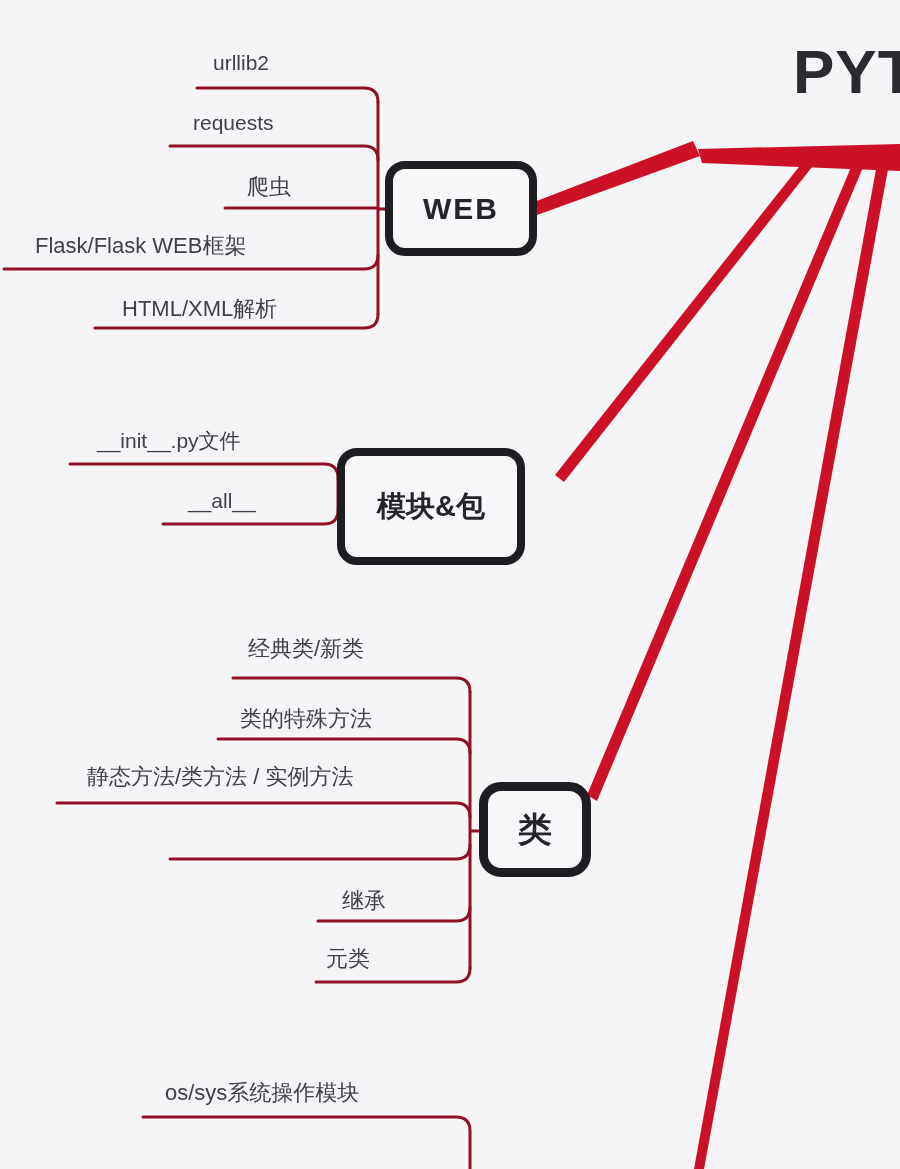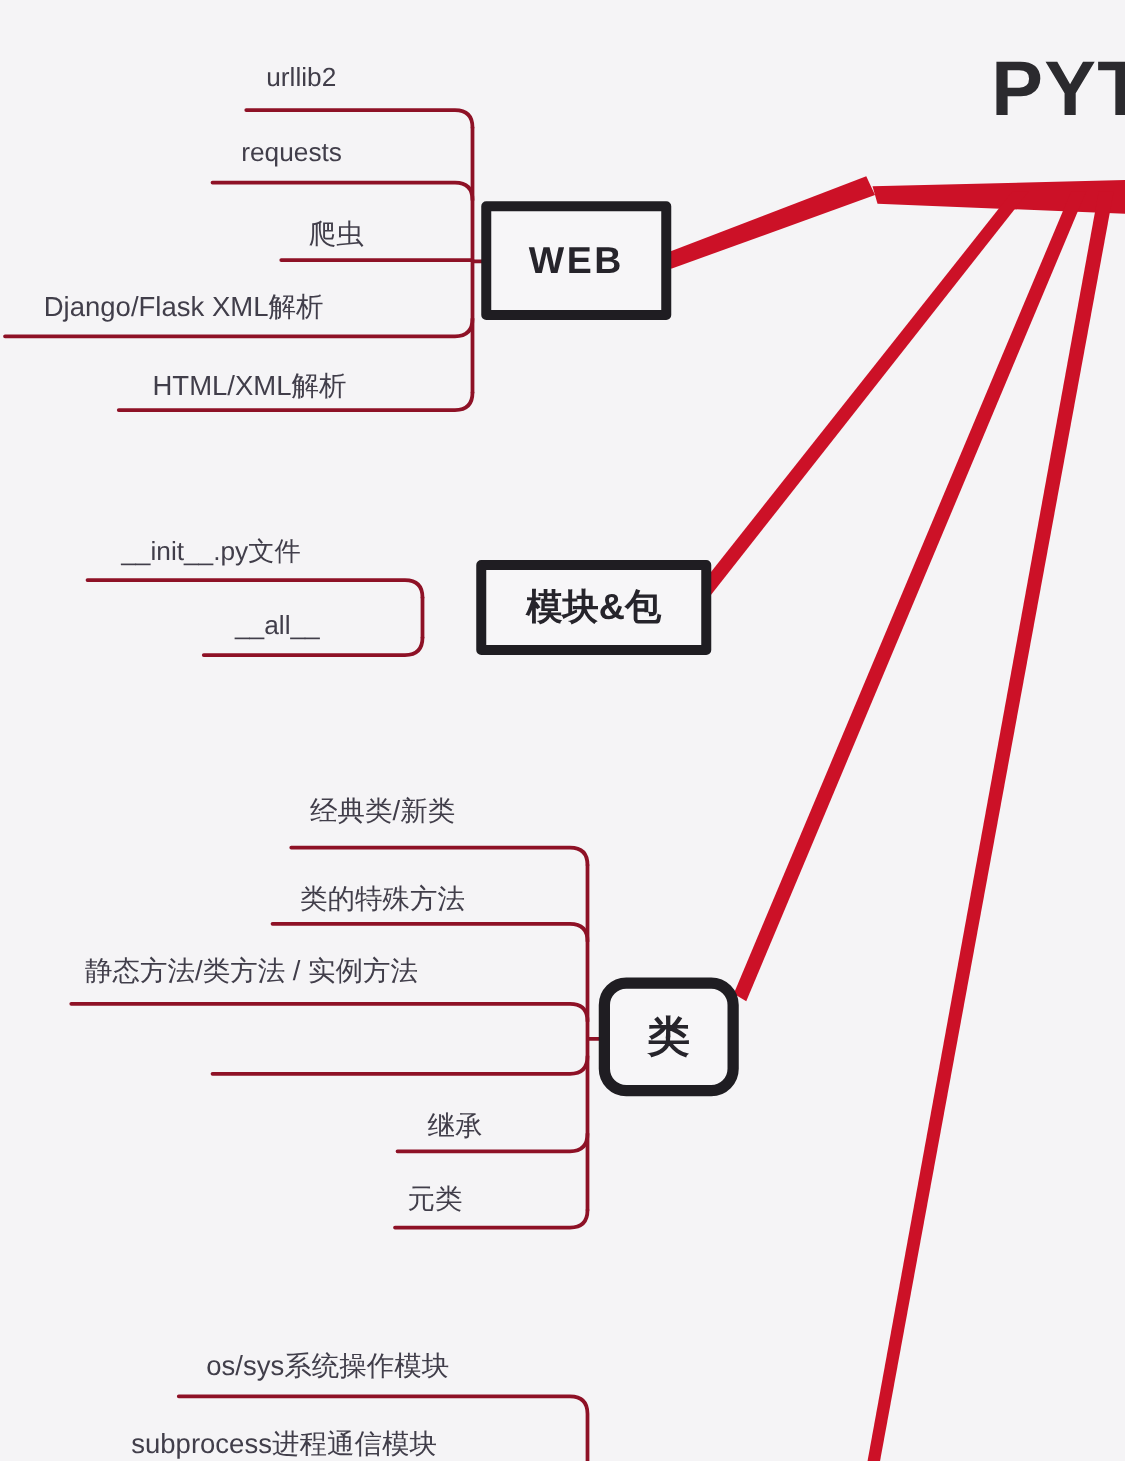--- a/index.html
+++ b/index.html
@@ -9,27 +9,27 @@
     background:#f5f4f6;
   }
   svg.wires{position:absolute;left:0;top:0;width:900px;height:1169px;}
   .root-title{
     position:absolute;left:793px;top:36px;
     font-size:62px;font-weight:800;color:#2b2a2e;letter-spacing:1px;
     white-space:nowrap;
   }
   .node{
     position:absolute;box-sizing:border-box;
-    border:8px solid #1f1d22;border-radius:4px;
+    border:8px solid #1f1d22;border-radius:20px;
     background:#f7f6f8;
     display:flex;align-items:center;justify-content:center;
     color:#26242b;font-weight:700;white-space:nowrap;
   }
   .node-web{left:385px;top:161px;width:152px;height:95px;font-size:30px;letter-spacing:2px;}
-  .node-modules{left:337px;top:448px;width:188px;height:76px;font-size:29px;margin-left:44px;}
+  .node-modules{left:337px;top:448px;width:188px;height:117px;font-size:29px;}
   .node-class{left:479px;top:782px;width:112px;height:95px;font-size:34px;border-width:9px;border-radius:22px;}
   .sub{
     position:absolute;color:#413e4a;white-space:nowrap;
     font-size:22px;font-weight:500;
   }
   .sub.latin{font-size:21px;}
 </style>
 </head>
 <body>
 
@@ -72,28 +72,27 @@
 
   <div class="root-title">PYT</div>
 
   <div class="node node-web">WEB</div>
   <div class="node node-modules">模块&amp;包</div>
   <div class="node node-class">类</div>
 
   <div class="sub latin" style="left:213px;top:51px">urllib2</div>
   <div class="sub latin" style="left:193px;top:111px">requests</div>
   <div class="sub" style="left:247px;top:172px">爬虫</div>
-  <div class="sub" style="left:35px;top:231px">Django/Flask XML解析</div>
+  <div class="sub" style="left:35px;top:231px">Flask/Flask WEB框架</div>
   <div class="sub" style="left:122px;top:294px">HTML/XML解析</div>
 
   <div class="sub latin" style="left:97px;top:427px">__init__.py文件</div>
   <div class="sub latin" style="left:188px;top:489px">__all__</div>
 
   <div class="sub" style="left:248px;top:634px">经典类/新类</div>
   <div class="sub" style="left:240px;top:704px">类的特殊方法</div>
-  <div class="sub" style="left:68px;top:762px">静态方法/类方法 / 实例方法</div>
+  <div class="sub" style="left:87px;top:762px">静态方法/类方法 / 实例方法</div>
   <div class="sub" style="left:342px;top:886px">继承</div>
   <div class="sub" style="left:326px;top:944px">元类</div>
 
   <div class="sub" style="left:165px;top:1078px">os/sys系统操作模块</div>
-  <div class="sub" style="left:105px;top:1140px">subprocess进程通信模块</div>
 
 </div>
 
 </body></html>

